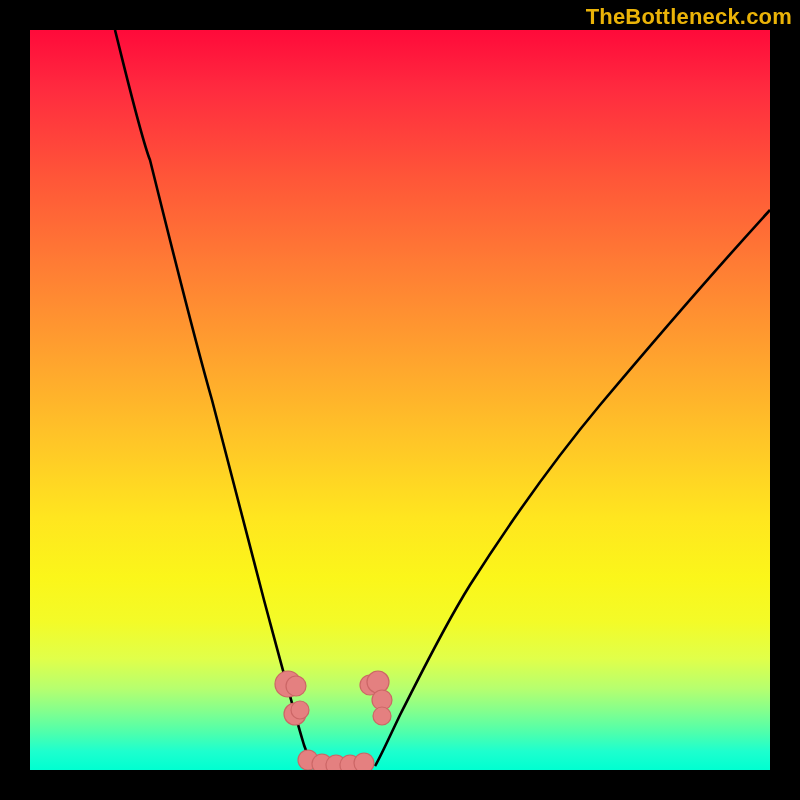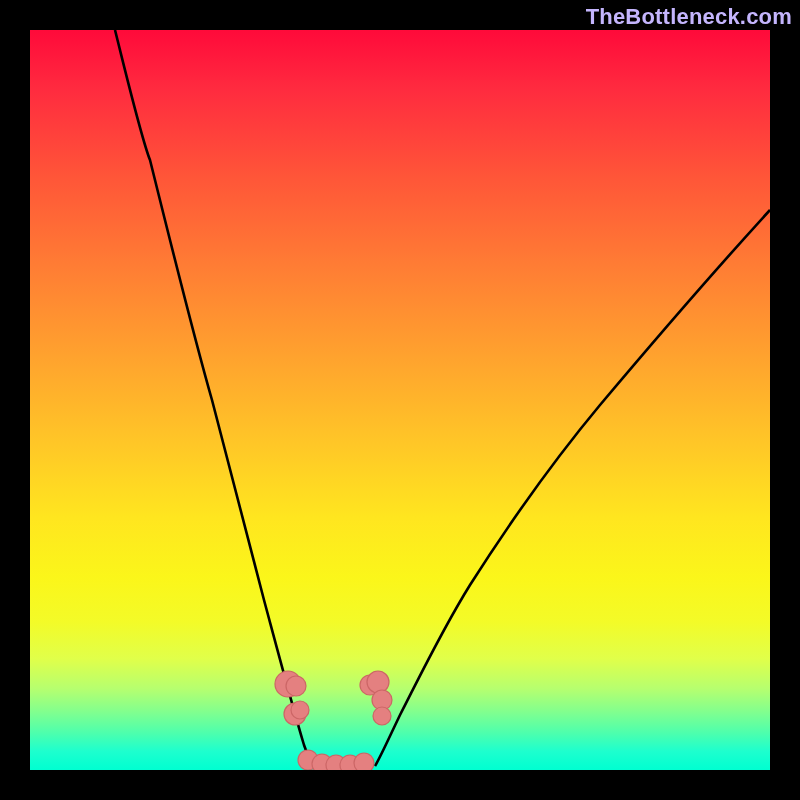--- a/index.html
+++ b/index.html
@@ -45,21 +45,21 @@
       #84ff8d 92%,
       #4dffad 95%,
       #1dffce 97.5%,
       #00ffd1 100%
     );
   }
   .watermark {
     position: absolute;
     top: 4px;
     right: 8px;
-    color: #c4b5fd;
+    color: #eab308;
     font-size: 22px;
     font-weight: 600;
     letter-spacing: 0.2px;
     user-select: none;
   }
   svg.curve {
     position: absolute;
     left: 0; top: 0;
     width: 740px;
     height: 740px;

